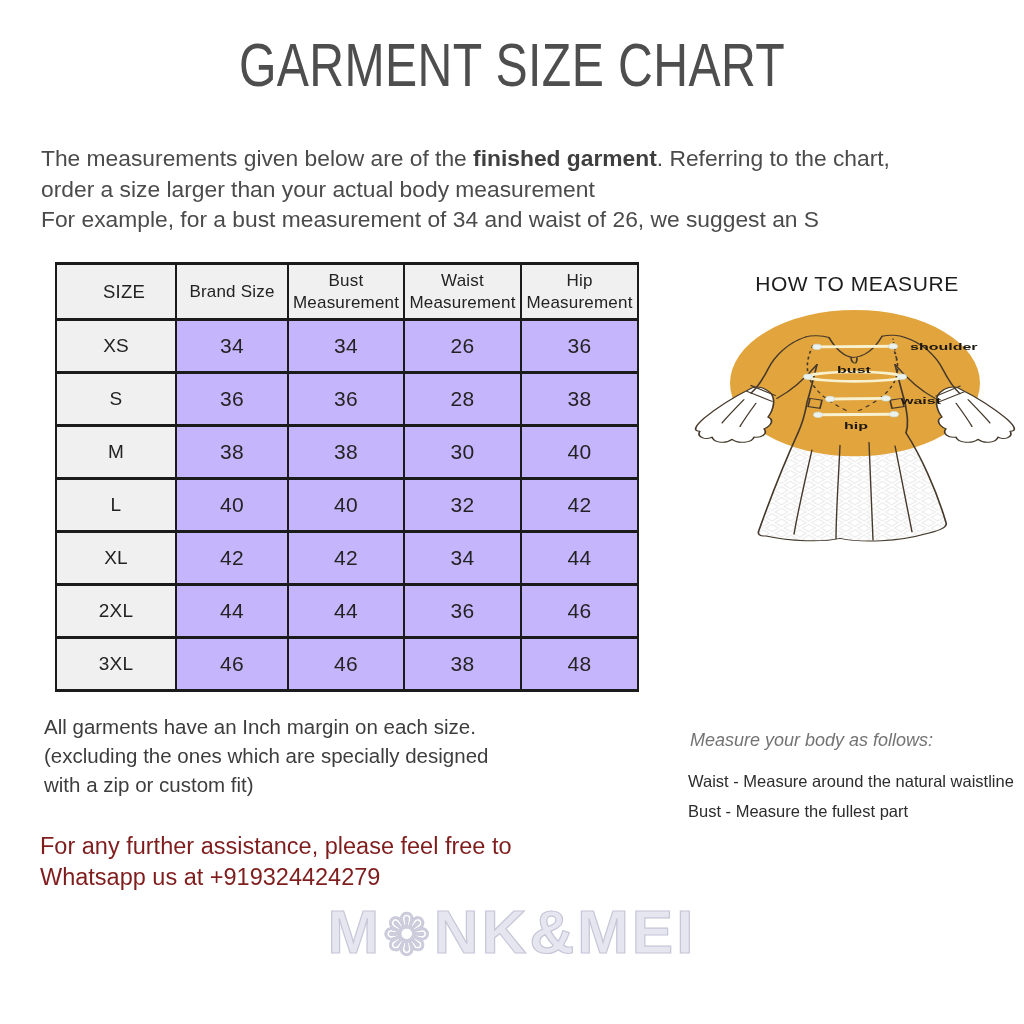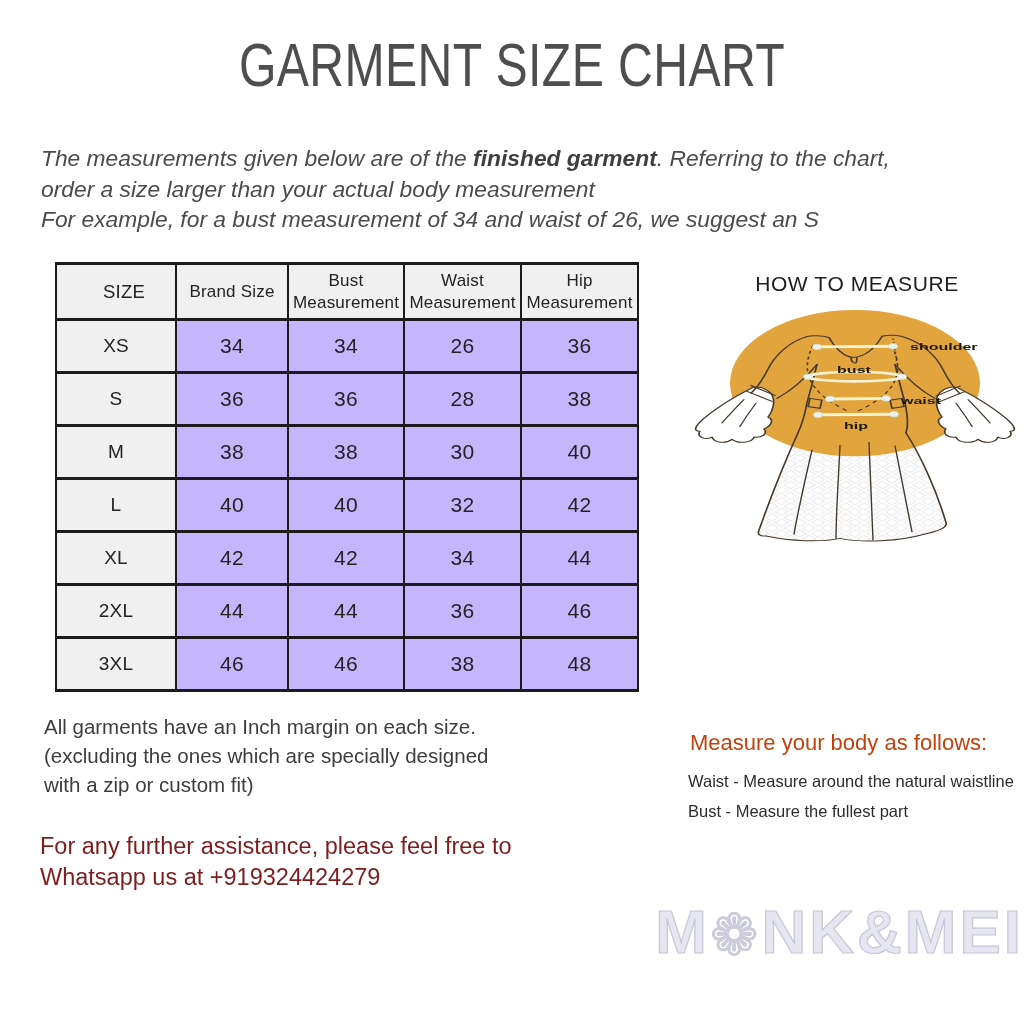--- a/index.html
+++ b/index.html
@@ -10,21 +10,21 @@
   }
   .abs { position:absolute; }
 
   .title {
     left:0; right:0; top:30px; text-align:center;
     font-size:61px; font-weight:400; color:#4e4e4e; letter-spacing:0.5px;
     transform:scaleX(0.79); transform-origin:50% 50%; white-space:nowrap;
   }
   .intro {
     left:41px; top:143px; width:960px;
-    font-size:22.8px; line-height:30.5px; color:#4b4b4b;font-style:italic;
+    font-size:22.8px; line-height:30.5px; color:#4b4b4b;
   }
   .intro b { color:#3f3f3f; }
 
   table.size-table {
     position:absolute; left:55px; top:262px;
     border-collapse:collapse; table-layout:fixed; width:582px;
     color:#232323;
   }
   .size-table td {
     border:2px solid #1b1b1b; border-top-width:3px; border-bottom-width:3px;
@@ -46,30 +46,30 @@
   .notes {
     left:44px; top:712px; width:560px;
     font-size:20.5px; line-height:29px; color:#3d3d3d;
   }
   .assist {
     left:40px; top:831px; width:600px;
     font-size:23.5px; line-height:30.5px; color:#7f1d1d;
   }
   .measure-title {
     left:690px; top:730px; width:334px;
-    font-size:22px; color:#c2410c;
+    font-size:18px; color:#737373;font-style:italic;
   }
   .measure-list {
     left:688px; top:766px; width:336px;
     font-size:16.5px; line-height:30px; color:#2c2c2c; white-space:nowrap;
   }
   .measure-list div { height:30px; }
 
   .logo {
-    left:0; right:0; top:896px; text-align:right; white-space:nowrap;
+    left:0; right:0; top:896px; text-align:center; white-space:nowrap;
     font-size:62px; font-weight:bold; letter-spacing:3px;
     color:#e6e6f0; -webkit-text-stroke:1.2px #c6c6d8;
   }
   .logo .ornament {
     font-weight:normal; font-size:58px; color:#cdcdde;
     -webkit-text-stroke:0.5px #c0c0d2; vertical-align:-2px;
   }
 
   svg text.meas-label {
     font-family:"Liberation Sans","DejaVu Sans",sans-serif;

